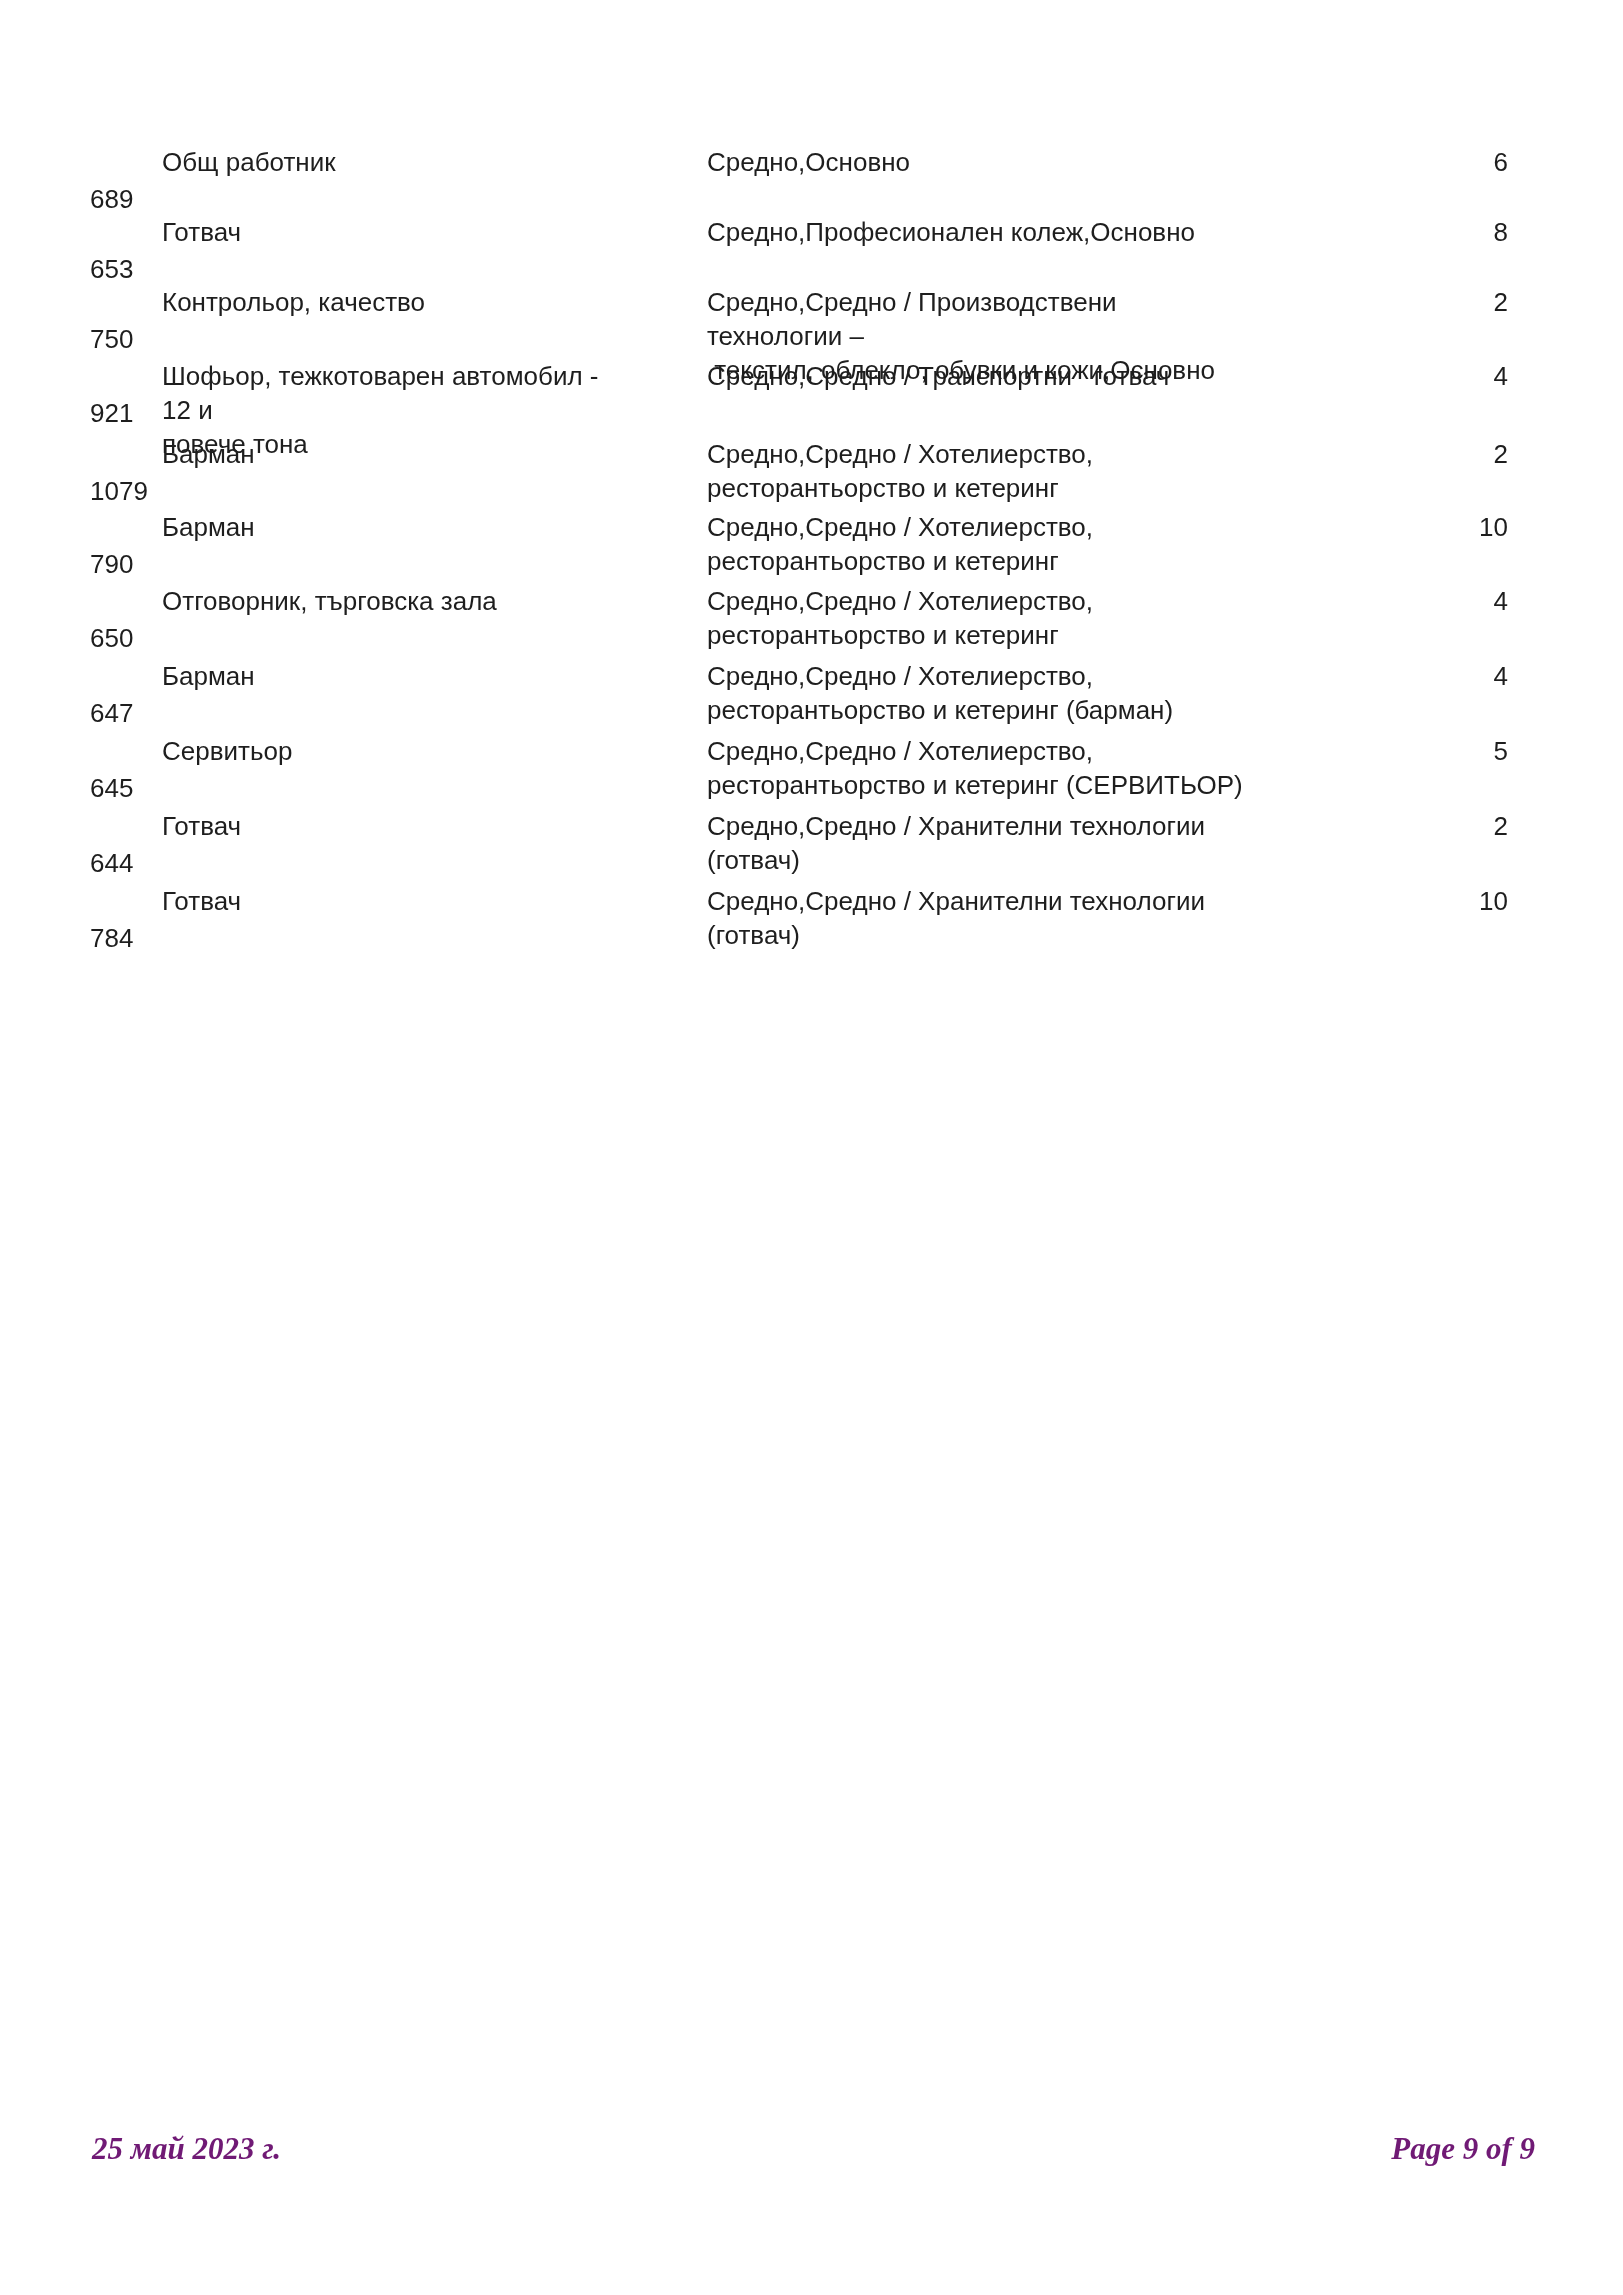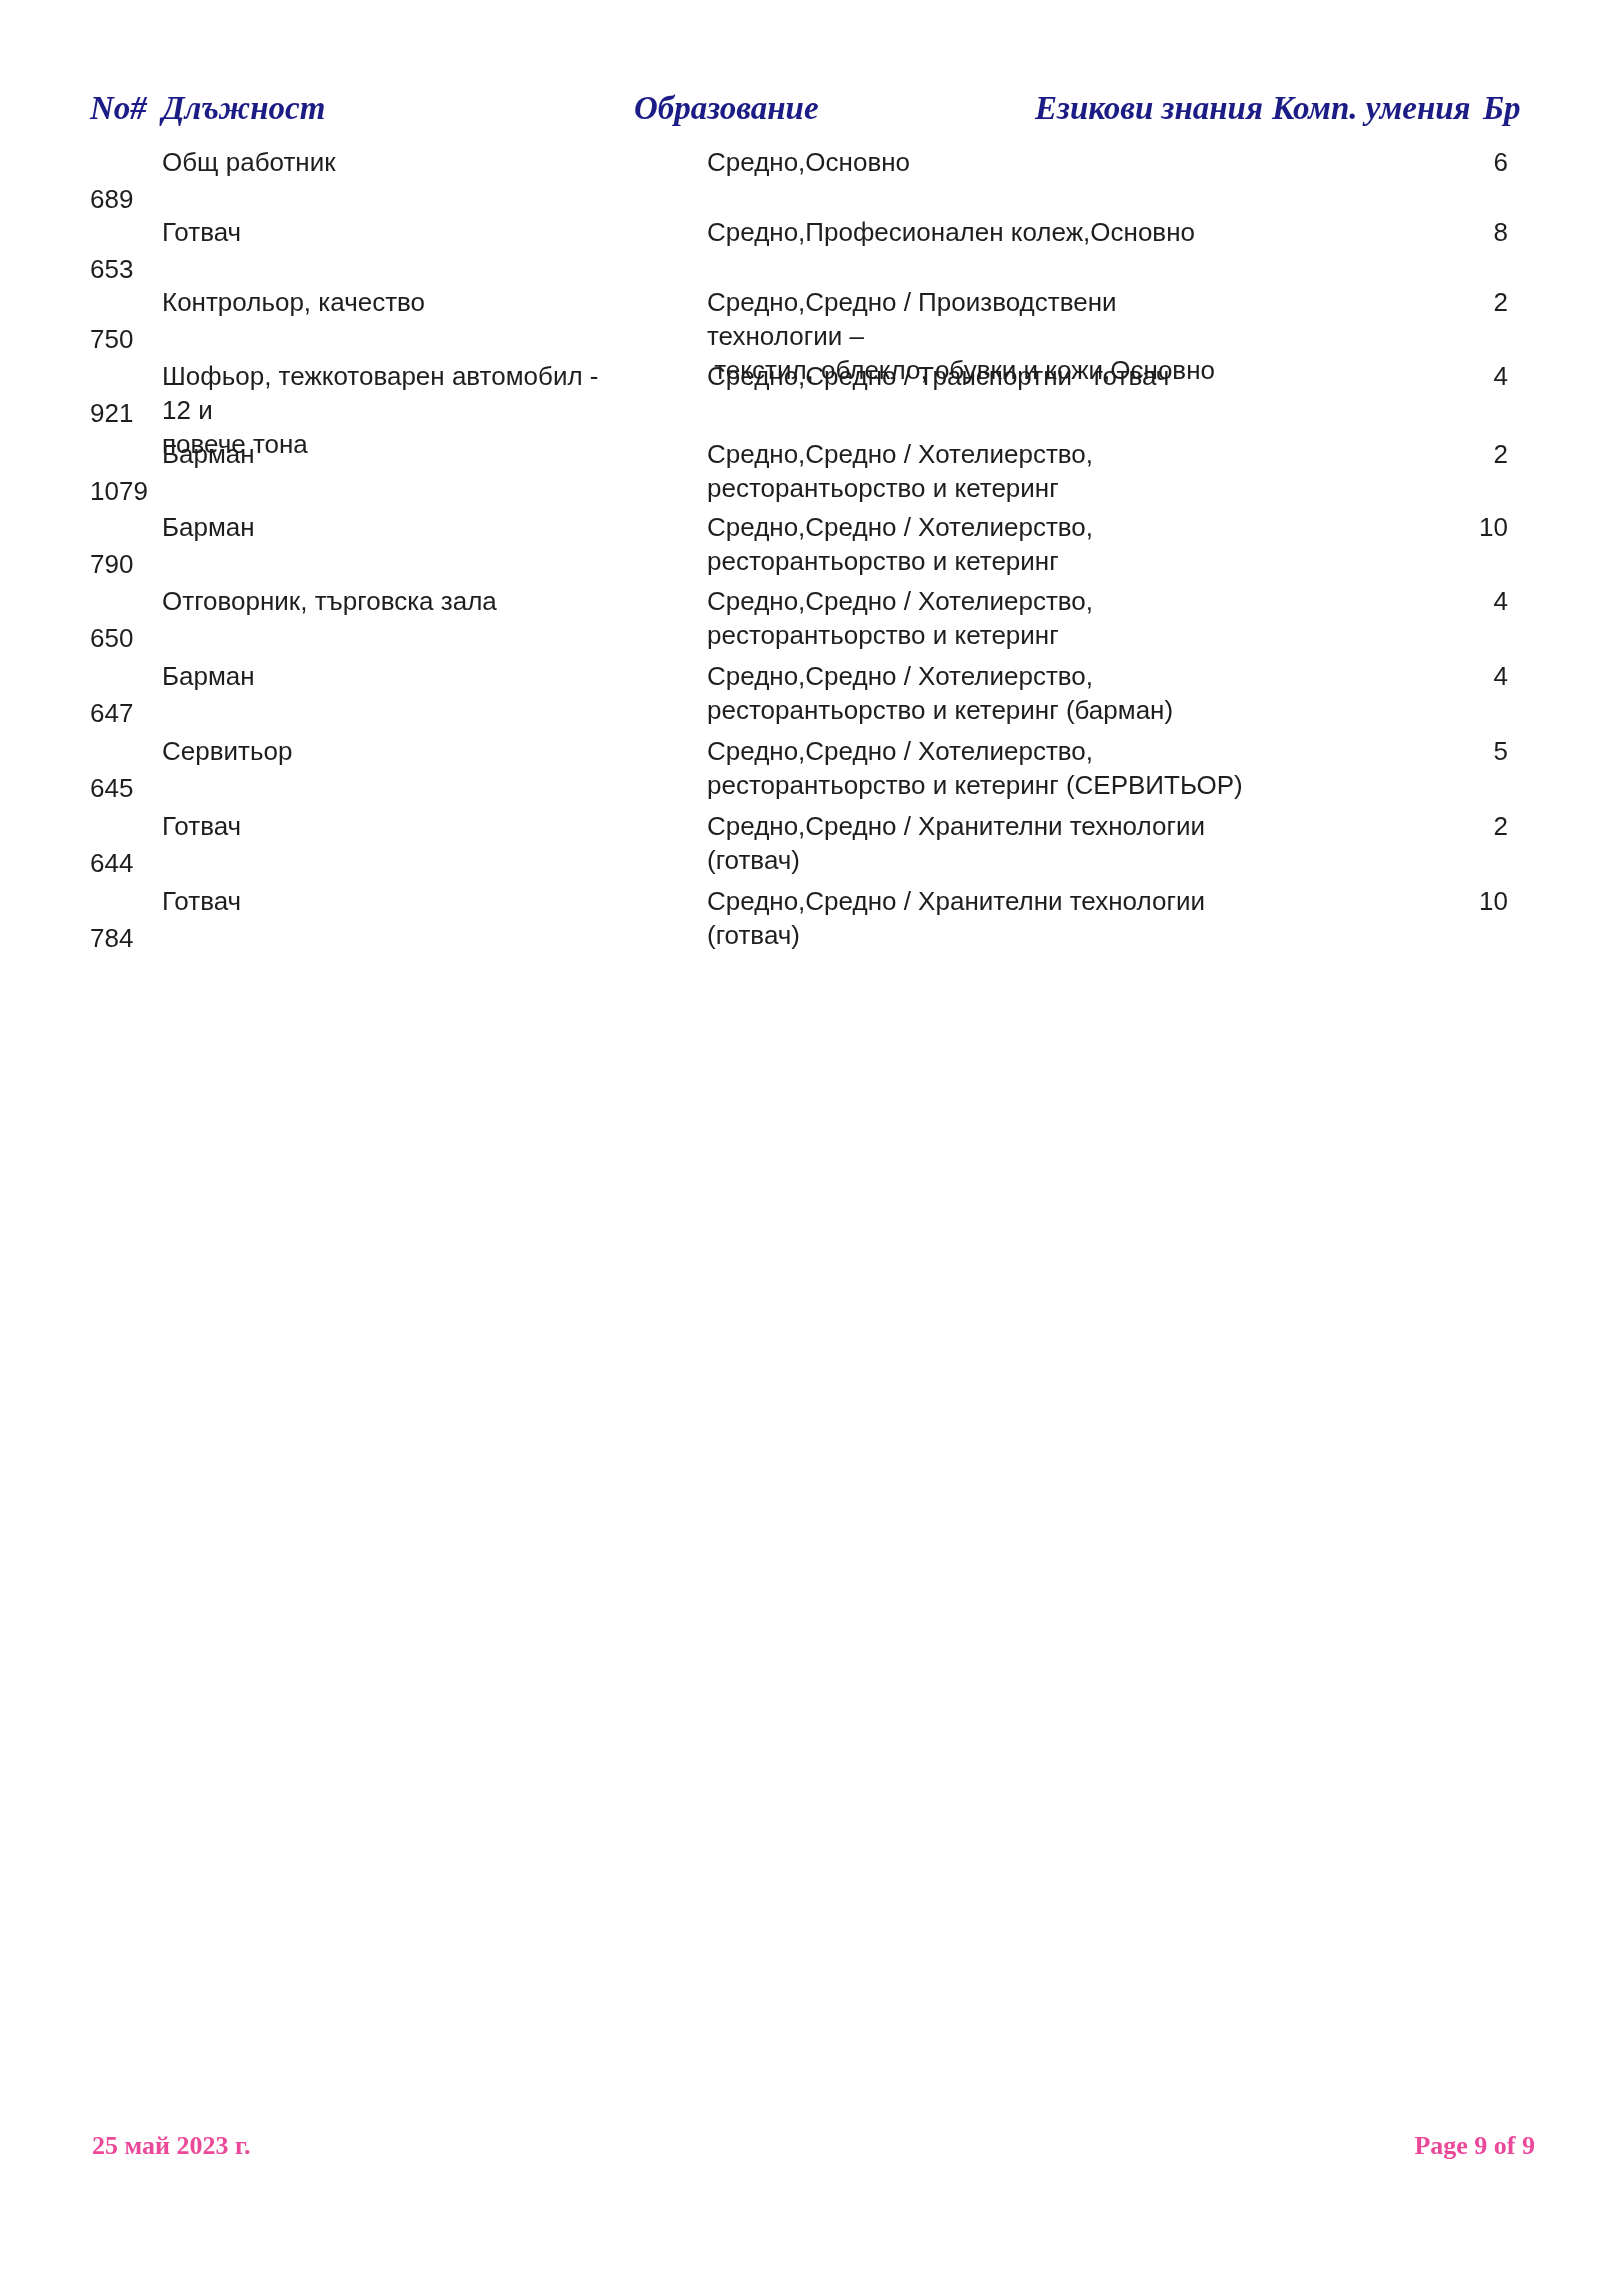--- a/index.html
+++ b/index.html
@@ -40,41 +40,34 @@
   .c-pos { left: 162px; width: 471px; white-space: pre-wrap; }
   .c-edu { left: 659px; width: 537px; white-space: pre-wrap; margin-left: 48px; }
   .c-lang { left: 1035px; width: 223px; white-space: pre-wrap; }
   .c-comp { left: 1272px; width: 196px; white-space: pre-wrap; }
   .c-cnt { left: 1403px; width: 105px; text-align: right; white-space: nowrap; }
   
   .footer-date, .footer-page {
     position: absolute;
     top: 2131px;
     font-family: "Liberation Serif", serif;
+    font-style: italic;
     font-weight: bold;
-    font-size: 26px;
-    color: #ec4899;
+    font-size: 31px;
+    color: #701a75;
     white-space: nowrap;
   }
   .footer-date { left: 92px; }
   .footer-page { right: 88px; text-align: left; }
 </style>
 </head>
 <body>
 
 <div class="page">
 
-  <div class="thead">
-    <span class="h h-no">No#</span>
-    <span class="h h-position">Длъжност</span>
-    <span class="h h-education">Образование</span>
-    <span class="h h-languages">Езикови знания</span>
-    <span class="h h-computer">Комп. умения</span>
-    <span class="h h-count">Бр</span>
-  </div>
 
   <div class="row" style="top:145px">
     <div class="c-no">689</div>
     <div class="c-pos">Общ работник</div>
     <div class="c-edu">Средно,Основно</div>
     <div class="c-lang"></div>
     <div class="c-comp"></div>
     <div class="c-cnt">6</div>
   </div>
 

